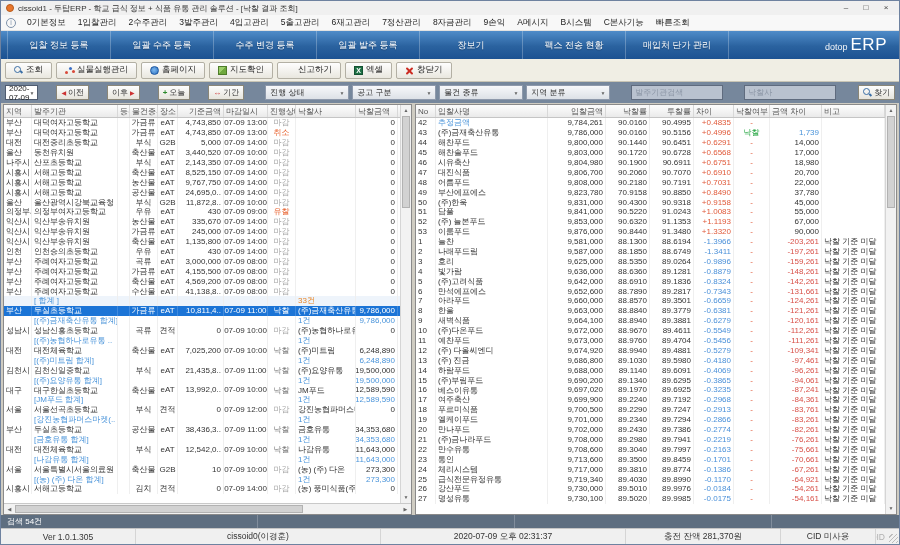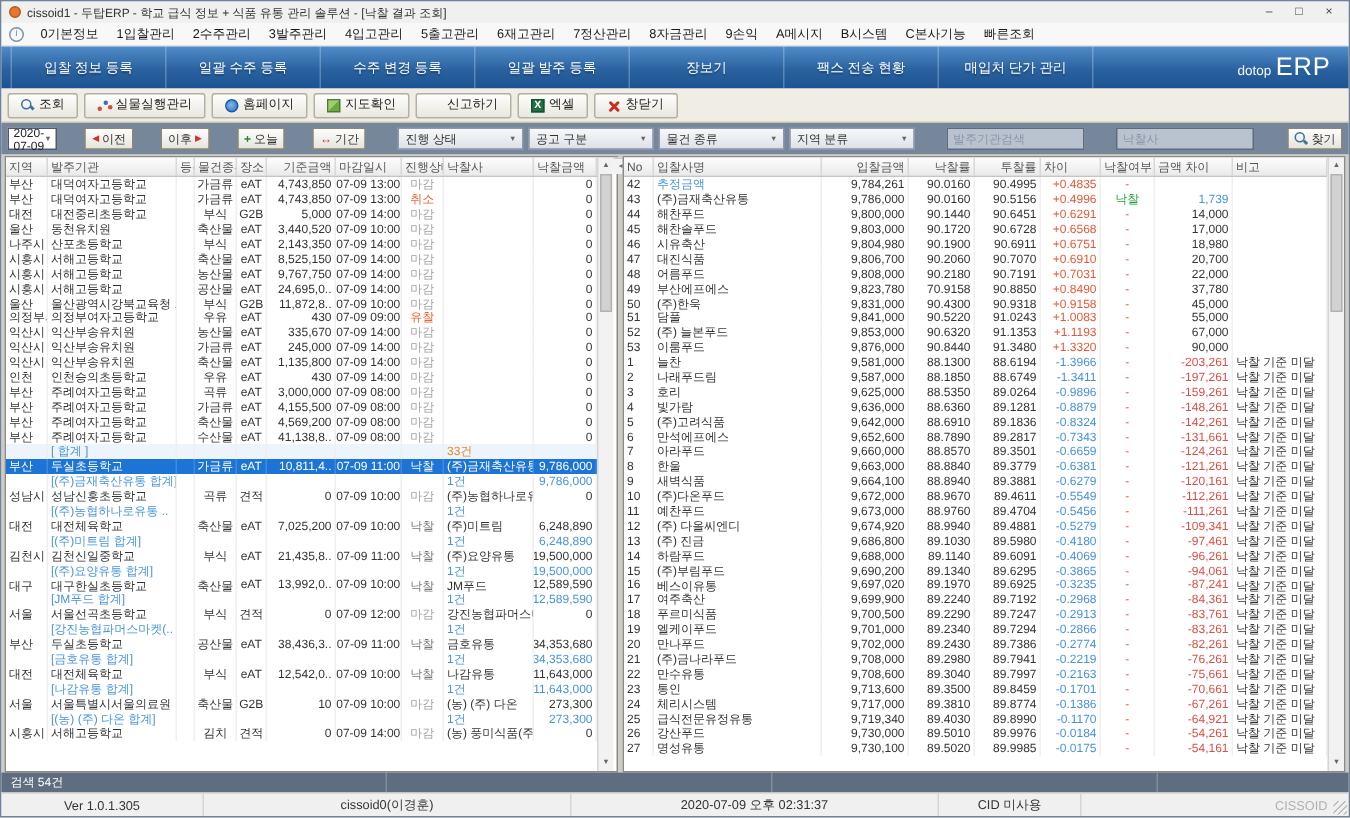--- a/index.html
+++ b/index.html
@@ -53,21 +53,21 @@
   .plus-green{color:#2a8a2a;font-weight:bold;}
   .range-red{color:#cc3333;}
   .fsel{width:84px;height:15px;background:linear-gradient(#f7f8fa,#dde1e7);border:1px solid #8e99ab;font-size:8px;display:flex;align-items:center;justify-content:space-between;padding:0 4px;color:#333;margin-left:3px;white-space:nowrap;}
   .sel-arrow{font-size:5px;color:#666;}
   .ftext{width:92px;height:15px;background:#b9c2cf;border:1px solid #5f6b7e;font-size:8px;padding:0 3px;color:#667182;margin-left:3px;font-family:inherit;}
   .ftext::placeholder{color:#8c96a6;}
   .findbtn{margin-left:4px;}
 
   
   .main{flex:1;display:flex;gap:3px;padding:1px 2px 0 2px;background:#cfccc2;min-height:0;}
-  .panel{background:#fff;border:1px solid #8a8a8a;display:flex;flex-direction:row;min-height:0;}
+  .panel{background:#fff;border:1px solid #8a8a8a;display:flex;flex-direction:column;min-height:0;}
   .panel.left{width:409px;flex:0 0 auto;}
   .panel.right{flex:1;}
   .prow{flex:1;display:flex;min-height:0;}
   .pcol{flex:1;display:flex;flex-direction:column;min-width:0;min-height:0;}
   .thead{display:flex;height:13px;background:linear-gradient(#fdfdfd,#eaeaea);border-bottom:1px solid #c5c5c5;color:#555;flex:0 0 auto;}
   .th{display:flex;align-items:center;padding:0 2px;border-right:1px solid #d8d8d8;font-size:8px;white-space:nowrap;overflow:hidden;}
   .tbody{flex:1;overflow:hidden;}
   .trow{display:flex;height:9.9px;align-items:stretch;}
   .td{display:flex;align-items:center;padding:0 2px;border-right:1px solid #efefef;overflow:hidden;white-space:nowrap;color:#333;}
   .num{justify-content:flex-end;}
@@ -1251,18 +1251,19 @@
     <div class="search-seg w">검색 54건</div>
     <div class="search-seg w"></div>
     <div class="search-seg w"></div>
     <div class="search-seg f"></div>
   </div>
 
   <div class="statusbar">
     <div class="sb-cell sb0">Ver 1.0.1.305</div>
     <div class="sb-cell sb1">cissoid0(이경훈)</div>
     <div class="sb-cell sb2">2020-07-09 오후 02:31:37</div>
+    <div class="sb-cell sb3">충전 잔액 281,370원</div>
     <div class="sb-cell sb4">CID 미사용</div>
     <div class="sb-cell sb-brand">CISSOID</div>
     <div class="grip"></div>
   </div>
 
 </div>
 
 </body></html>

